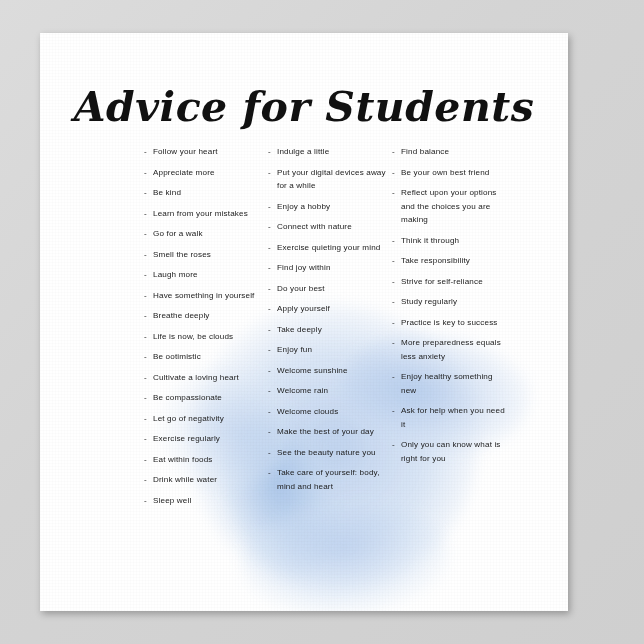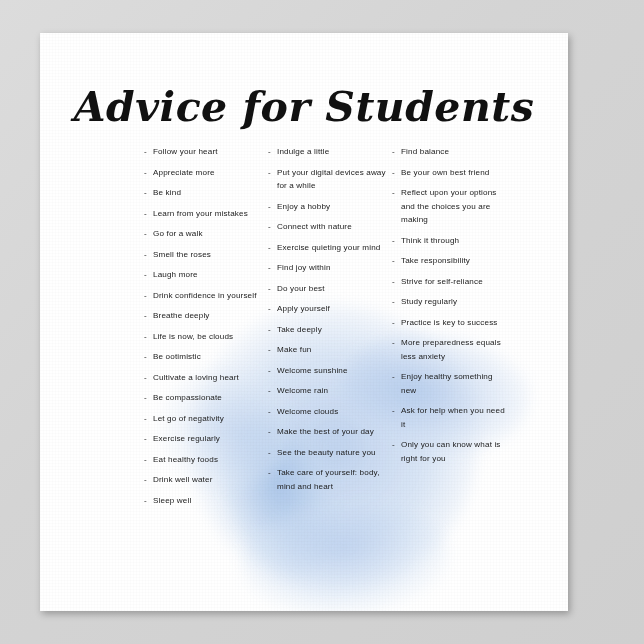--- a/index.html
+++ b/index.html
@@ -181,21 +181,21 @@
           <div class="advice-item">
               <span class="dash">-</span>
               <span class="advice-text">Smell the roses</span>
             </div>
           <div class="advice-item">
               <span class="dash">-</span>
               <span class="advice-text">Laugh more</span>
             </div>
           <div class="advice-item">
               <span class="dash">-</span>
-              <span class="advice-text">Drink confidence in yourself</span>
+              <span class="advice-text">Have something in yourself</span>
             </div>
           <div class="advice-item">
               <span class="dash">-</span>
               <span class="advice-text">Breathe deeply</span>
             </div>
           <div class="advice-item">
               <span class="dash">-</span>
               <span class="advice-text">Life is now, be clouds</span>
             </div>
           <div class="advice-item">
@@ -213,25 +213,25 @@
           <div class="advice-item">
               <span class="dash">-</span>
               <span class="advice-text">Let go of negativity</span>
             </div>
           <div class="advice-item">
               <span class="dash">-</span>
               <span class="advice-text">Exercise regularly</span>
             </div>
           <div class="advice-item">
               <span class="dash">-</span>
-              <span class="advice-text">Eat healthy foods</span>
-            </div>
-          <div class="advice-item">
-              <span class="dash">-</span>
-              <span class="advice-text">Drink well water</span>
+              <span class="advice-text">Eat within foods</span>
+            </div>
+          <div class="advice-item">
+              <span class="dash">-</span>
+              <span class="advice-text">Drink while water</span>
             </div>
           <div class="advice-item">
               <span class="dash">-</span>
               <span class="advice-text">Sleep well</span>
             </div>
         </div>
 
         <div class="col">
           <div class="advice-item">
               <span class="dash">-</span>
@@ -264,21 +264,21 @@
           <div class="advice-item">
               <span class="dash">-</span>
               <span class="advice-text">Apply yourself</span>
             </div>
           <div class="advice-item">
               <span class="dash">-</span>
               <span class="advice-text">Take deeply</span>
             </div>
           <div class="advice-item">
               <span class="dash">-</span>
-              <span class="advice-text">Make fun</span>
+              <span class="advice-text">Enjoy fun</span>
             </div>
           <div class="advice-item">
               <span class="dash">-</span>
               <span class="advice-text">Welcome sunshine</span>
             </div>
           <div class="advice-item">
               <span class="dash">-</span>
               <span class="advice-text">Welcome rain</span>
             </div>
           <div class="advice-item">

